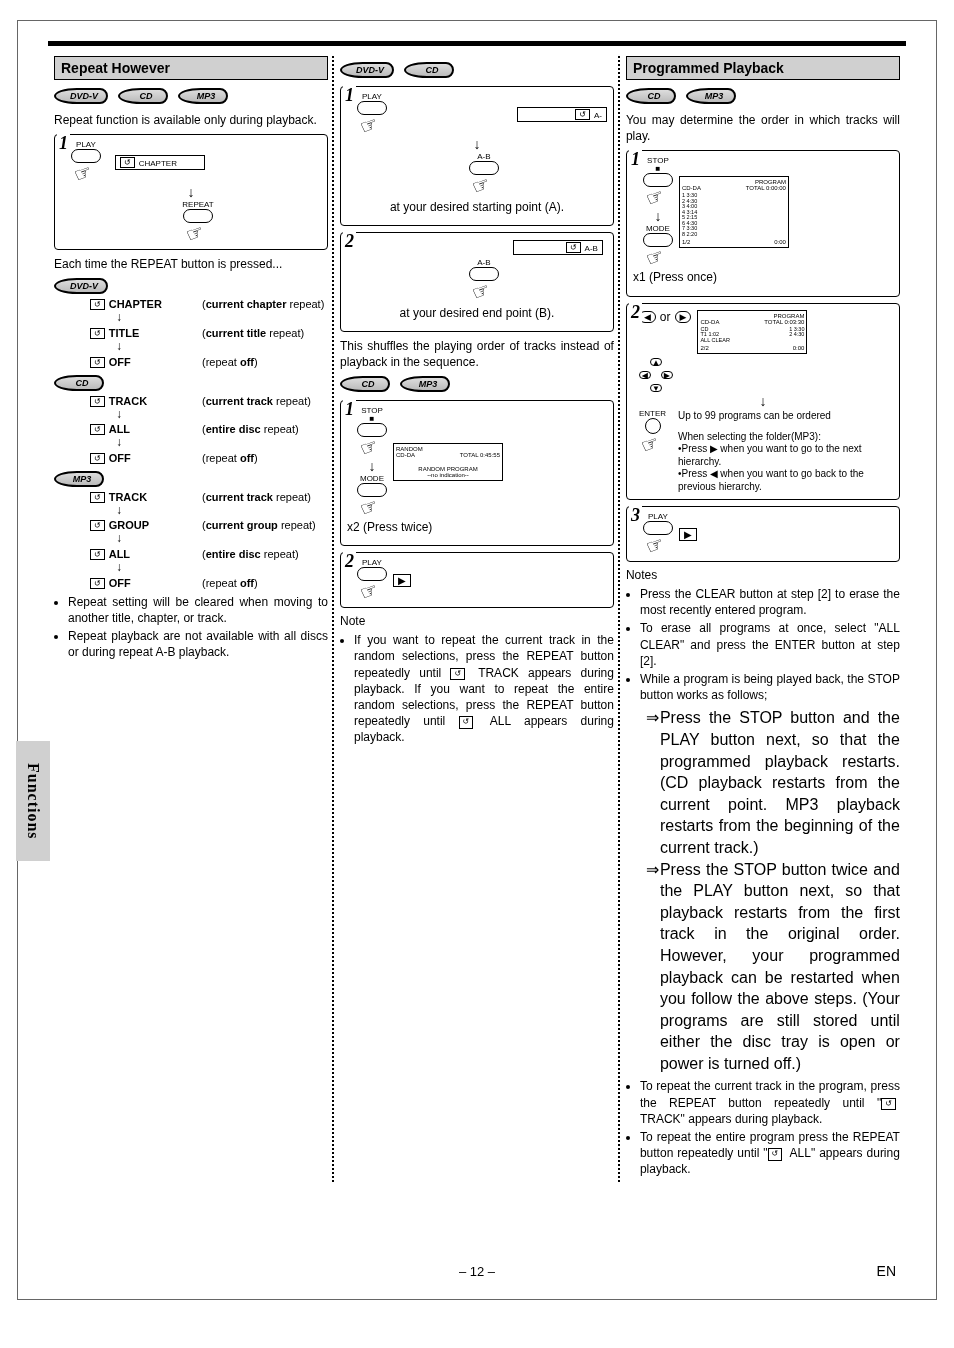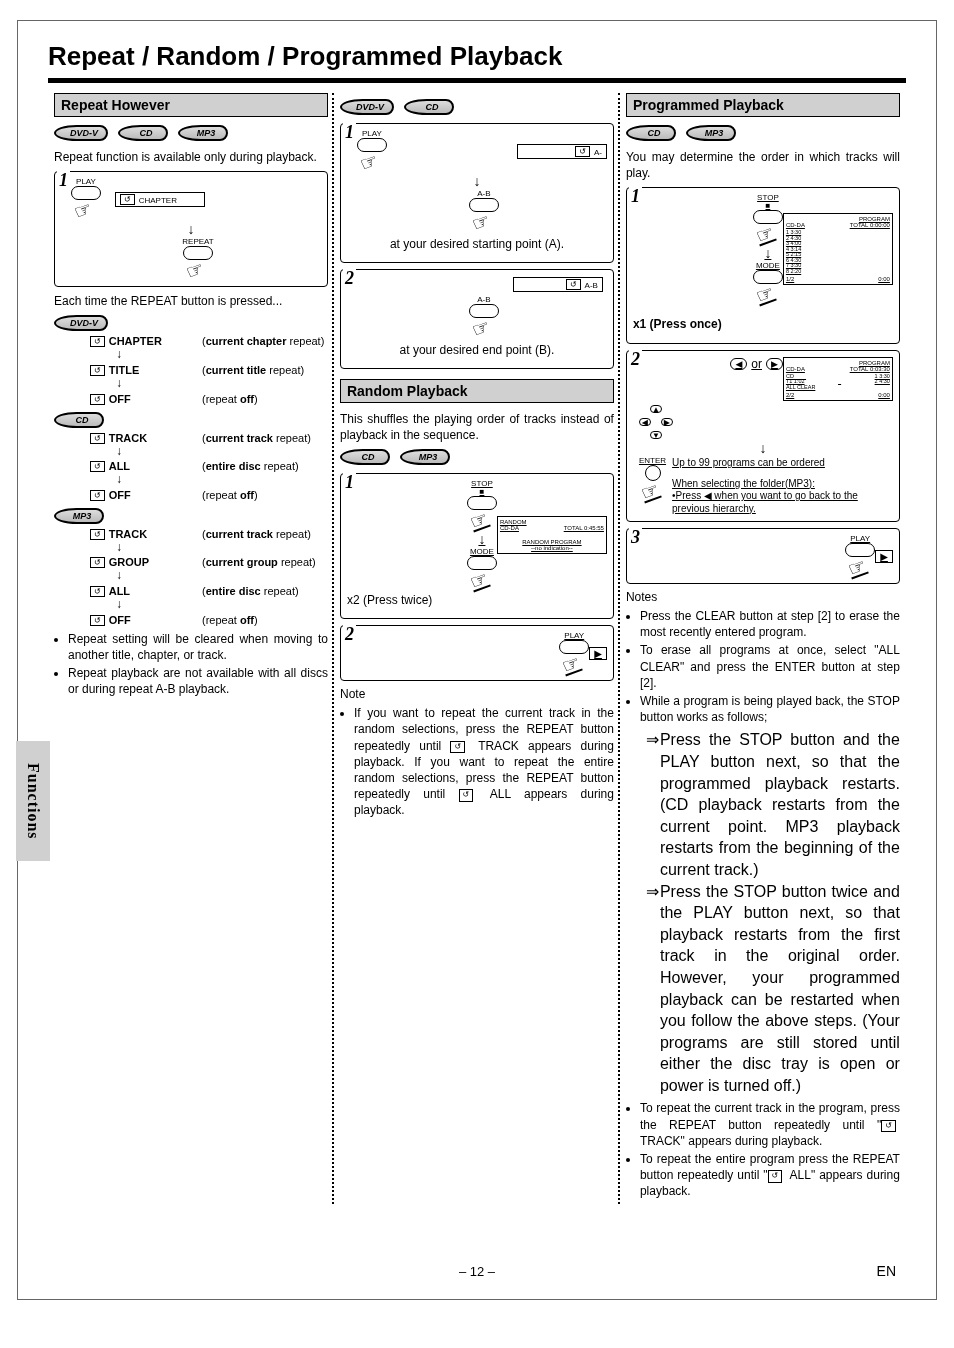--- a/index.html
+++ b/index.html
@@ -175,21 +175,21 @@
     border:1px solid #000;
     font-size:6px;
     padding:2px;
     width:110px;
     line-height:1;
     background:#fff;
   }
   .prog-screen .hdr { display:flex; justify-content:space-between; }
   .prog-list { margin:2px 0 0 0; padding:0; list-style:none; font-size:5.5px; }
   .prog-list li { display:flex; justify-content:space-between; }
-  .flex-row { display:flex; align-items:center; justify-content:flex-end;text-decoration:underline;}
+  .flex-row { display:flex; align-items:center; gap:6px; justify-content:flex-start;}
   .finger-btn {
     display:flex;
     flex-direction:column;
     align-items:center;
     font-size:8px;
     line-height:1;
   }
   .curs-keys {
     display:inline-block;
     width:34px;
@@ -209,21 +209,20 @@
   .curs-keys .u{left:11px; top:0; width:12px; height:8px;}
   .curs-keys .d{left:11px; bottom:0; width:12px; height:8px;}
   .small-note { font-size:10px; line-height:1.25; }
 </style>
 </head>
 <body>
 
 <div class="page">
   <div class="side-tab">Functions</div>
 
-  <h1 class="page-title">Repeat / Random / Programmed Playback</h1>
   <hr class="title-rule">
 
   <div class="columns">
 
     <div class="col">
       <div class="section-header">Repeat However</div>
       <div class="badge-row">
         <div class="badge">DVD-V</div>
         <div class="badge">CD</div>
         <div class="badge">MP3</div>
@@ -325,21 +324,20 @@
         </div>
         <div class="finger-btn" style="margin:4px 0 0 14px;">
           <span>A-B</span>
           <span class="btn-oval"></span>
           <span class="hand">☞</span>
         </div>
         <div class="body-text" style="text-align:center;">at your desired end point (B).</div>
       </div>
 
 
-      <div class="section-header" style="margin-top:10px;">Random Playback</div>
       <div class="body-text">This shuffles the playing order of tracks instead of playback in the sequence.</div>
       <div class="badge-row">
         <div class="badge">CD</div>
         <div class="badge">MP3</div>
       </div>
 
       <div class="step-box">
         <div class="step-num">1</div>
         <div class="flex-row" style="padding-left:10px;">
           <div>
@@ -433,21 +431,21 @@
               <li>6   4:30</li>
               <li>7   3:30</li>
               <li>8   2:20</li>
             </ul>
             <div class="hdr" style="margin-top:2px;">
                 <span>1/2</span>
                 <span>0:00</span>
               </div>
           </div>
         </div>
-        <div class="body-text" style="margin-top:12px;font-weight:bold;">x1 (Press once)</div>
+        <div class="body-text" style="margin-top:2px;">x1 (Press once)</div>
       </div>
 
       <div class="step-box">
         <div class="step-num">2</div>
         <div class="flex-row" style="padding-left:6px; align-items:flex-start;">
           <div style="display:flex; align-items:center; gap:4px;">
             <span style="border:1px solid #000; border-radius:10px; padding:0 4px; font-size:9px;">◀</span>
             <span>or</span>
             <span style="border:1px solid #000; border-radius:10px; padding:0 4px; font-size:9px;">▶</span>
           </div>
@@ -481,20 +479,21 @@
         <div class="arrow-down">↓</div>
         <div class="flex-row" style="align-items:flex-start;">
           <div class="finger-btn" style="margin-left:6px;">
             <span>ENTER</span>
             <span style="border:1px solid #000; border-radius:50%; width:16px; height:16px; display:inline-block;"></span>
             <span class="hand">☞</span>
           </div>
           <div class="small-note" style="flex:1; padding-left:6px;">
             <div>Up to 99 programs can be ordered</div>
             <div style="margin-top:8px;">When selecting the folder(MP3):</div>
+            <div>•Press ▶ when you want to go to the next hierarchy.</div>
             <div>•Press ◀ when you want to go back to the previous hierarchy.</div>
           </div>
         </div>
       </div>
 
       <div class="step-box">
         <div class="step-num">3</div>
         <div class="flex-row" style="padding-left:10px;">
           <div class="finger-btn">
             <span>PLAY</span>

